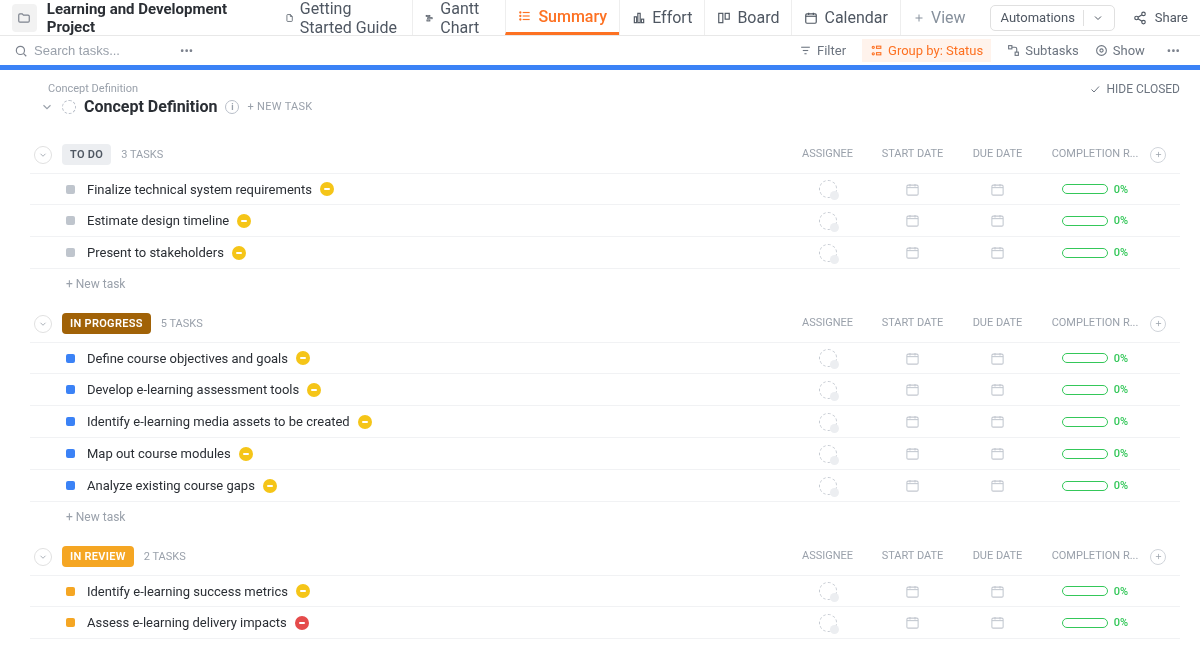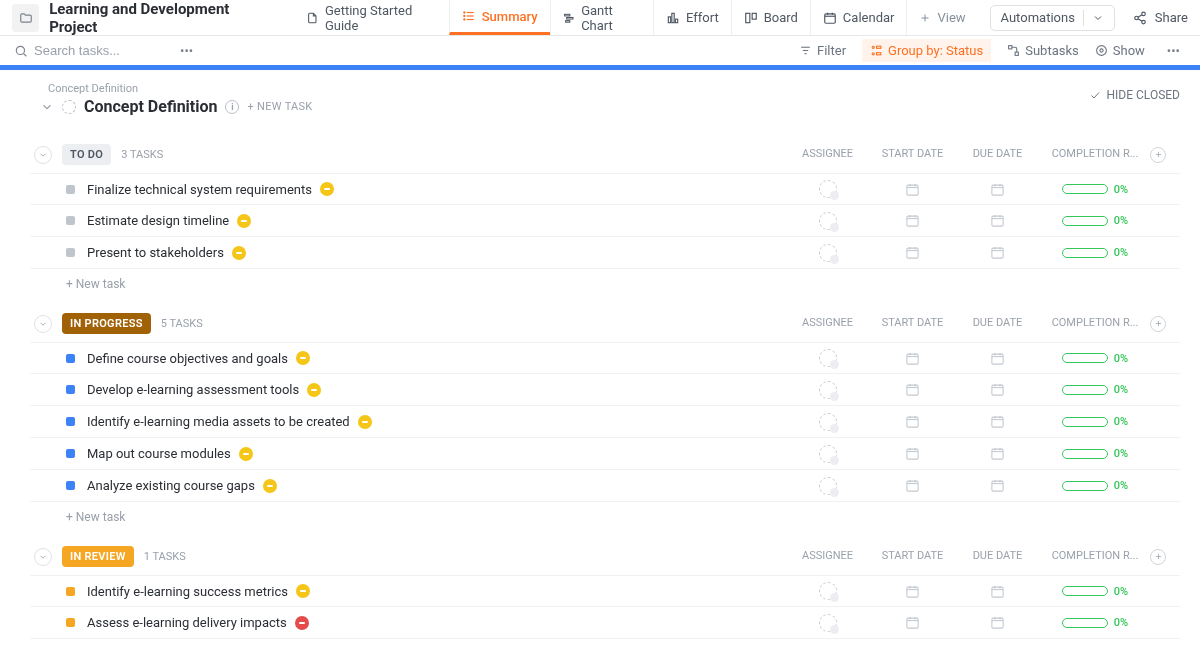--- a/index.html
+++ b/index.html
@@ -38,21 +38,21 @@
   }
   .tabs { display:flex; align-items:center; height:100%;}
   .tab {
     display:flex;
     align-items:center;
     gap:6px;
     padding: 0 12px;
     height: 100%;
     color:#4f5762;
     cursor:pointer;
-    font-size:13px;
+    font-size:16px;
     border-left:1px solid #eee;
   }
   .tab:first-child{border-left:none;}
   .tab.active { color: #fd7122; font-weight:500; border-bottom:3px solid #fd7122;}
   .tab.addview{color:#86909c;}
   .spacer { flex:1; }
   .automations{
     display:flex;align-items:center;height:26px;
     border:1px solid #e0e0e0;border-radius:5px;
     padding:0 10px;color:#4f5762;gap:8px;margin-right:12px;
@@ -85,21 +85,21 @@
   .breadcrumb{color:#9aa1ab;font-size:11px;margin-left:8px;}
   .section-title-row{display:flex;align-items:center;gap:8px;margin-top:2px;}
   .section-title-row .chev{color:#9aa1ab;}
   .dashed-circle{
     width:14px;height:14px;border:1.5px dashed #b8bec8;border-radius:50%;
   }
   .section-title{font-weight:700;font-size:16px;}
   .info-icon{width:14px;height:14px;border:1.5px solid #b8bec8;border-radius:50%;
     display:flex;align-items:center;justify-content:center;font-size:9px;color:#9aa1ab;font-weight:700;}
   .new-task-link{color:#9aa1ab;font-size:11px;letter-spacing:.3px;}
-  .hide-closed{position:absolute;right:20px;top:88px;color:#6d7580;font-size:12px;
+  .hide-closed{position:absolute;right:20px;top:82px;color:#6d7580;font-size:12px;
     display:flex;align-items:center;gap:6px;}
 
   .group{margin:22px 20px 0 30px;}
   .group-header{display:flex;align-items:center;gap:10px;padding:0 0 8px 4px;}
   .chev-btn{width:18px;height:18px;border:1px solid #e0e0e0;border-radius:50%;
     display:flex;align-items:center;justify-content:center;color:#9aa1ab;}
   .status-pill{
     font-size:11px;font-weight:600;letter-spacing:.3px;
     padding:4px 8px;border-radius:4px;color:#fff;
   }
@@ -164,38 +164,38 @@
   <div class="project-title">Learning and Development Project</div>
 
   <div class="tabs">
     <div class="tab">
       <svg width="14" height="14" viewBox="0 0 24 24" fill="none" stroke="currentColor" stroke-width="2">
           <path d="M14 3H7a2 2 0 0 0-2 2v14a2 2 0 0 0 2 2h10a2 2 0 0 0 2-2V8z"></path>
           <path d="M14 3v5h5"></path>
         </svg>
       <span>Getting Started Guide</span>
     </div>
+    <div class="tab">
+      <svg width="14" height="14" viewBox="0 0 24 24" fill="none" stroke="currentColor" stroke-width="2">
+          <rect x="3" y="5" width="10" height="3"></rect>
+          <rect x="7" y="11" width="12" height="3"></rect>
+          <rect x="5" y="17" width="8" height="3"></rect>
+        </svg>
+      <span>Gantt Chart</span>
+    </div>
     <div class="tab active">
       <svg width="14" height="14" viewBox="0 0 24 24" fill="none" stroke="currentColor" stroke-width="2">
           <line x1="8" y1="6" x2="20" y2="6"></line>
           <line x1="8" y1="12" x2="20" y2="12"></line>
           <line x1="8" y1="18" x2="20" y2="18"></line>
           <circle cx="4" cy="6" r="1"></circle>
           <circle cx="4" cy="12" r="1"></circle>
           <circle cx="4" cy="18" r="1"></circle>
         </svg>
       <span>Summary</span>
-    </div>
-    <div class="tab">
-      <svg width="14" height="14" viewBox="0 0 24 24" fill="none" stroke="currentColor" stroke-width="2">
-          <rect x="3" y="5" width="10" height="3"></rect>
-          <rect x="7" y="11" width="12" height="3"></rect>
-          <rect x="5" y="17" width="8" height="3"></rect>
-        </svg>
-      <span>Gantt Chart</span>
     </div>
     <div class="tab">
       <svg width="14" height="14" viewBox="0 0 24 24" fill="none" stroke="currentColor" stroke-width="2">
           <rect x="4" y="10" width="4" height="10"></rect>
           <rect x="10" y="4" width="4" height="16"></rect>
           <rect x="16" y="14" width="4" height="6"></rect>
         </svg>
       <span>Effort</span>
     </div>
     <div class="tab">
@@ -659,21 +659,21 @@
   </div>
 
   <div class="group">
     <div class="group-header">
       <span class="chev-btn">
         <svg width="10" height="10" viewBox="0 0 24 24" fill="none" stroke="currentColor" stroke-width="2">
               <polyline points="6 9 12 15 18 9"></polyline>
             </svg>
       </span>
       <span class="status-pill pill-inreview">IN REVIEW</span>
-      <span class="task-count">1 TASKS</span>
+      <span class="task-count">2 TASKS</span>
       <div class="col-headers">
         <div class="col">ASSIGNEE</div>
         <div class="col">START DATE</div>
         <div class="col">DUE DATE</div>
         <div class="col wide">COMPLETION R...</div>
         <div class="col plus">
           <span class="plus-circle">
                 <svg width="9" height="9" viewBox="0 0 24 24" fill="none" stroke="currentColor" stroke-width="2">
                   <line x1="12" y1="5" x2="12" y2="19"></line>
                   <line x1="5" y1="12" x2="19" y2="12"></line>

